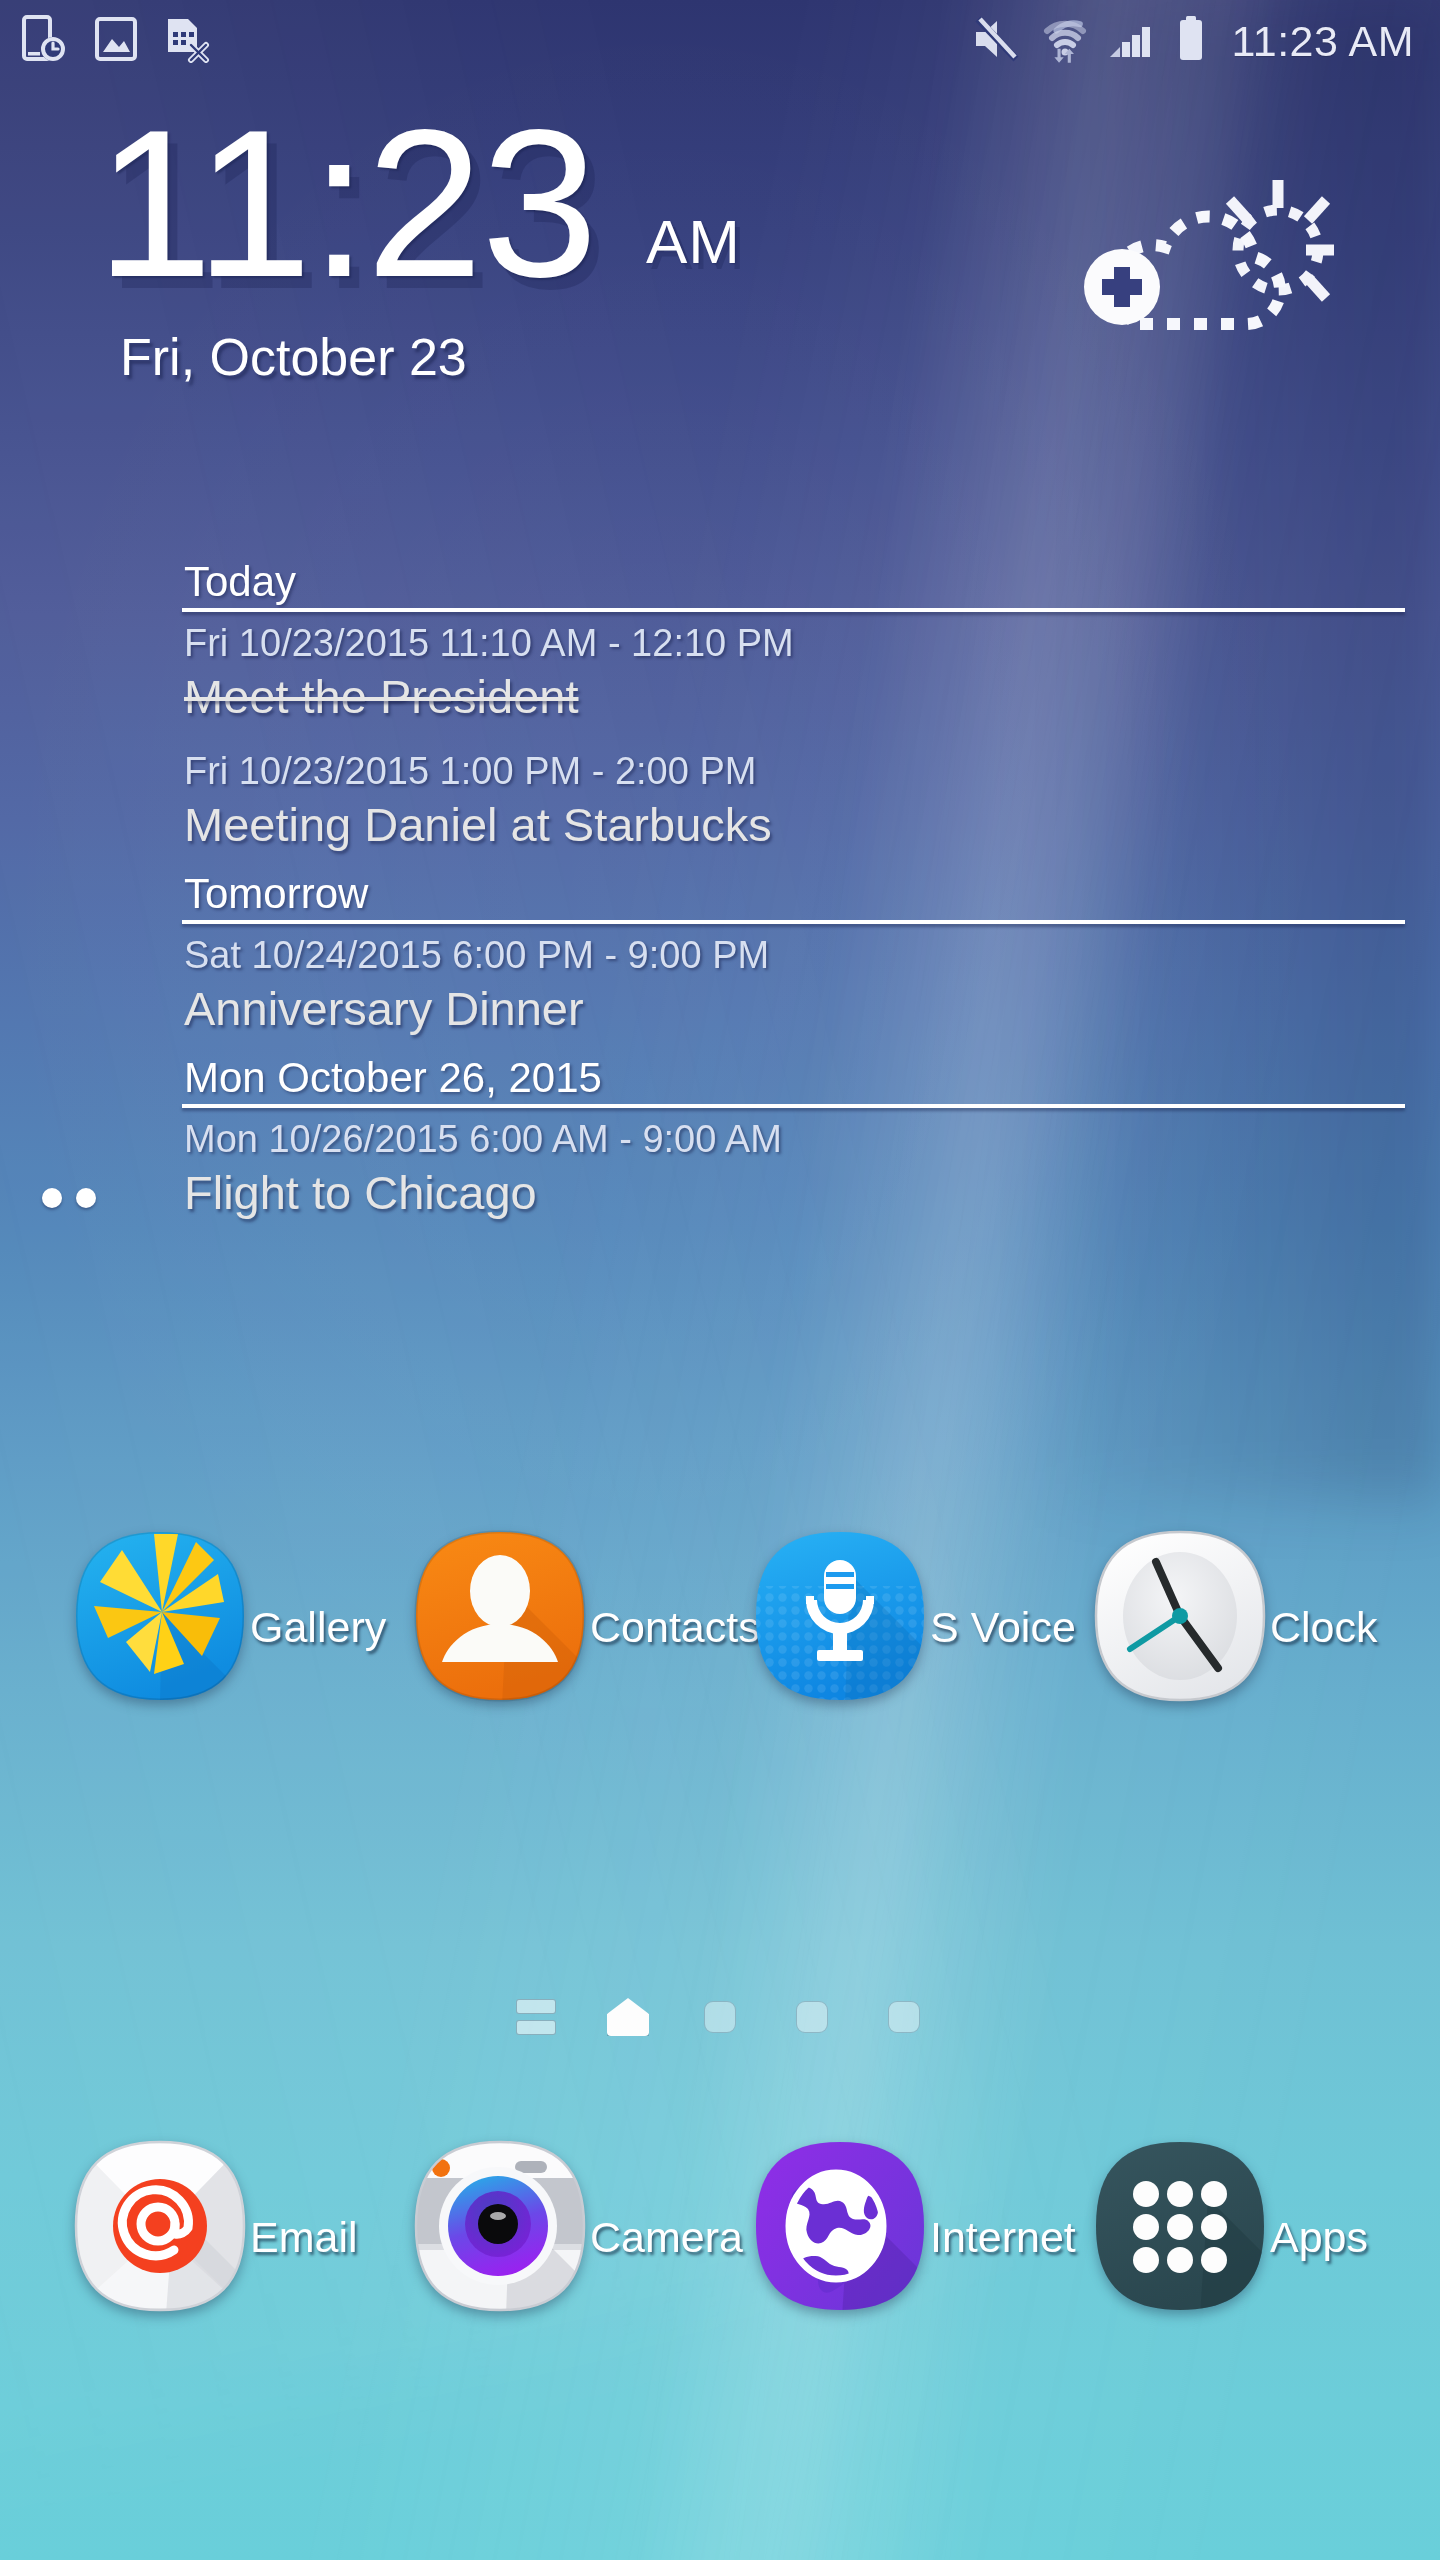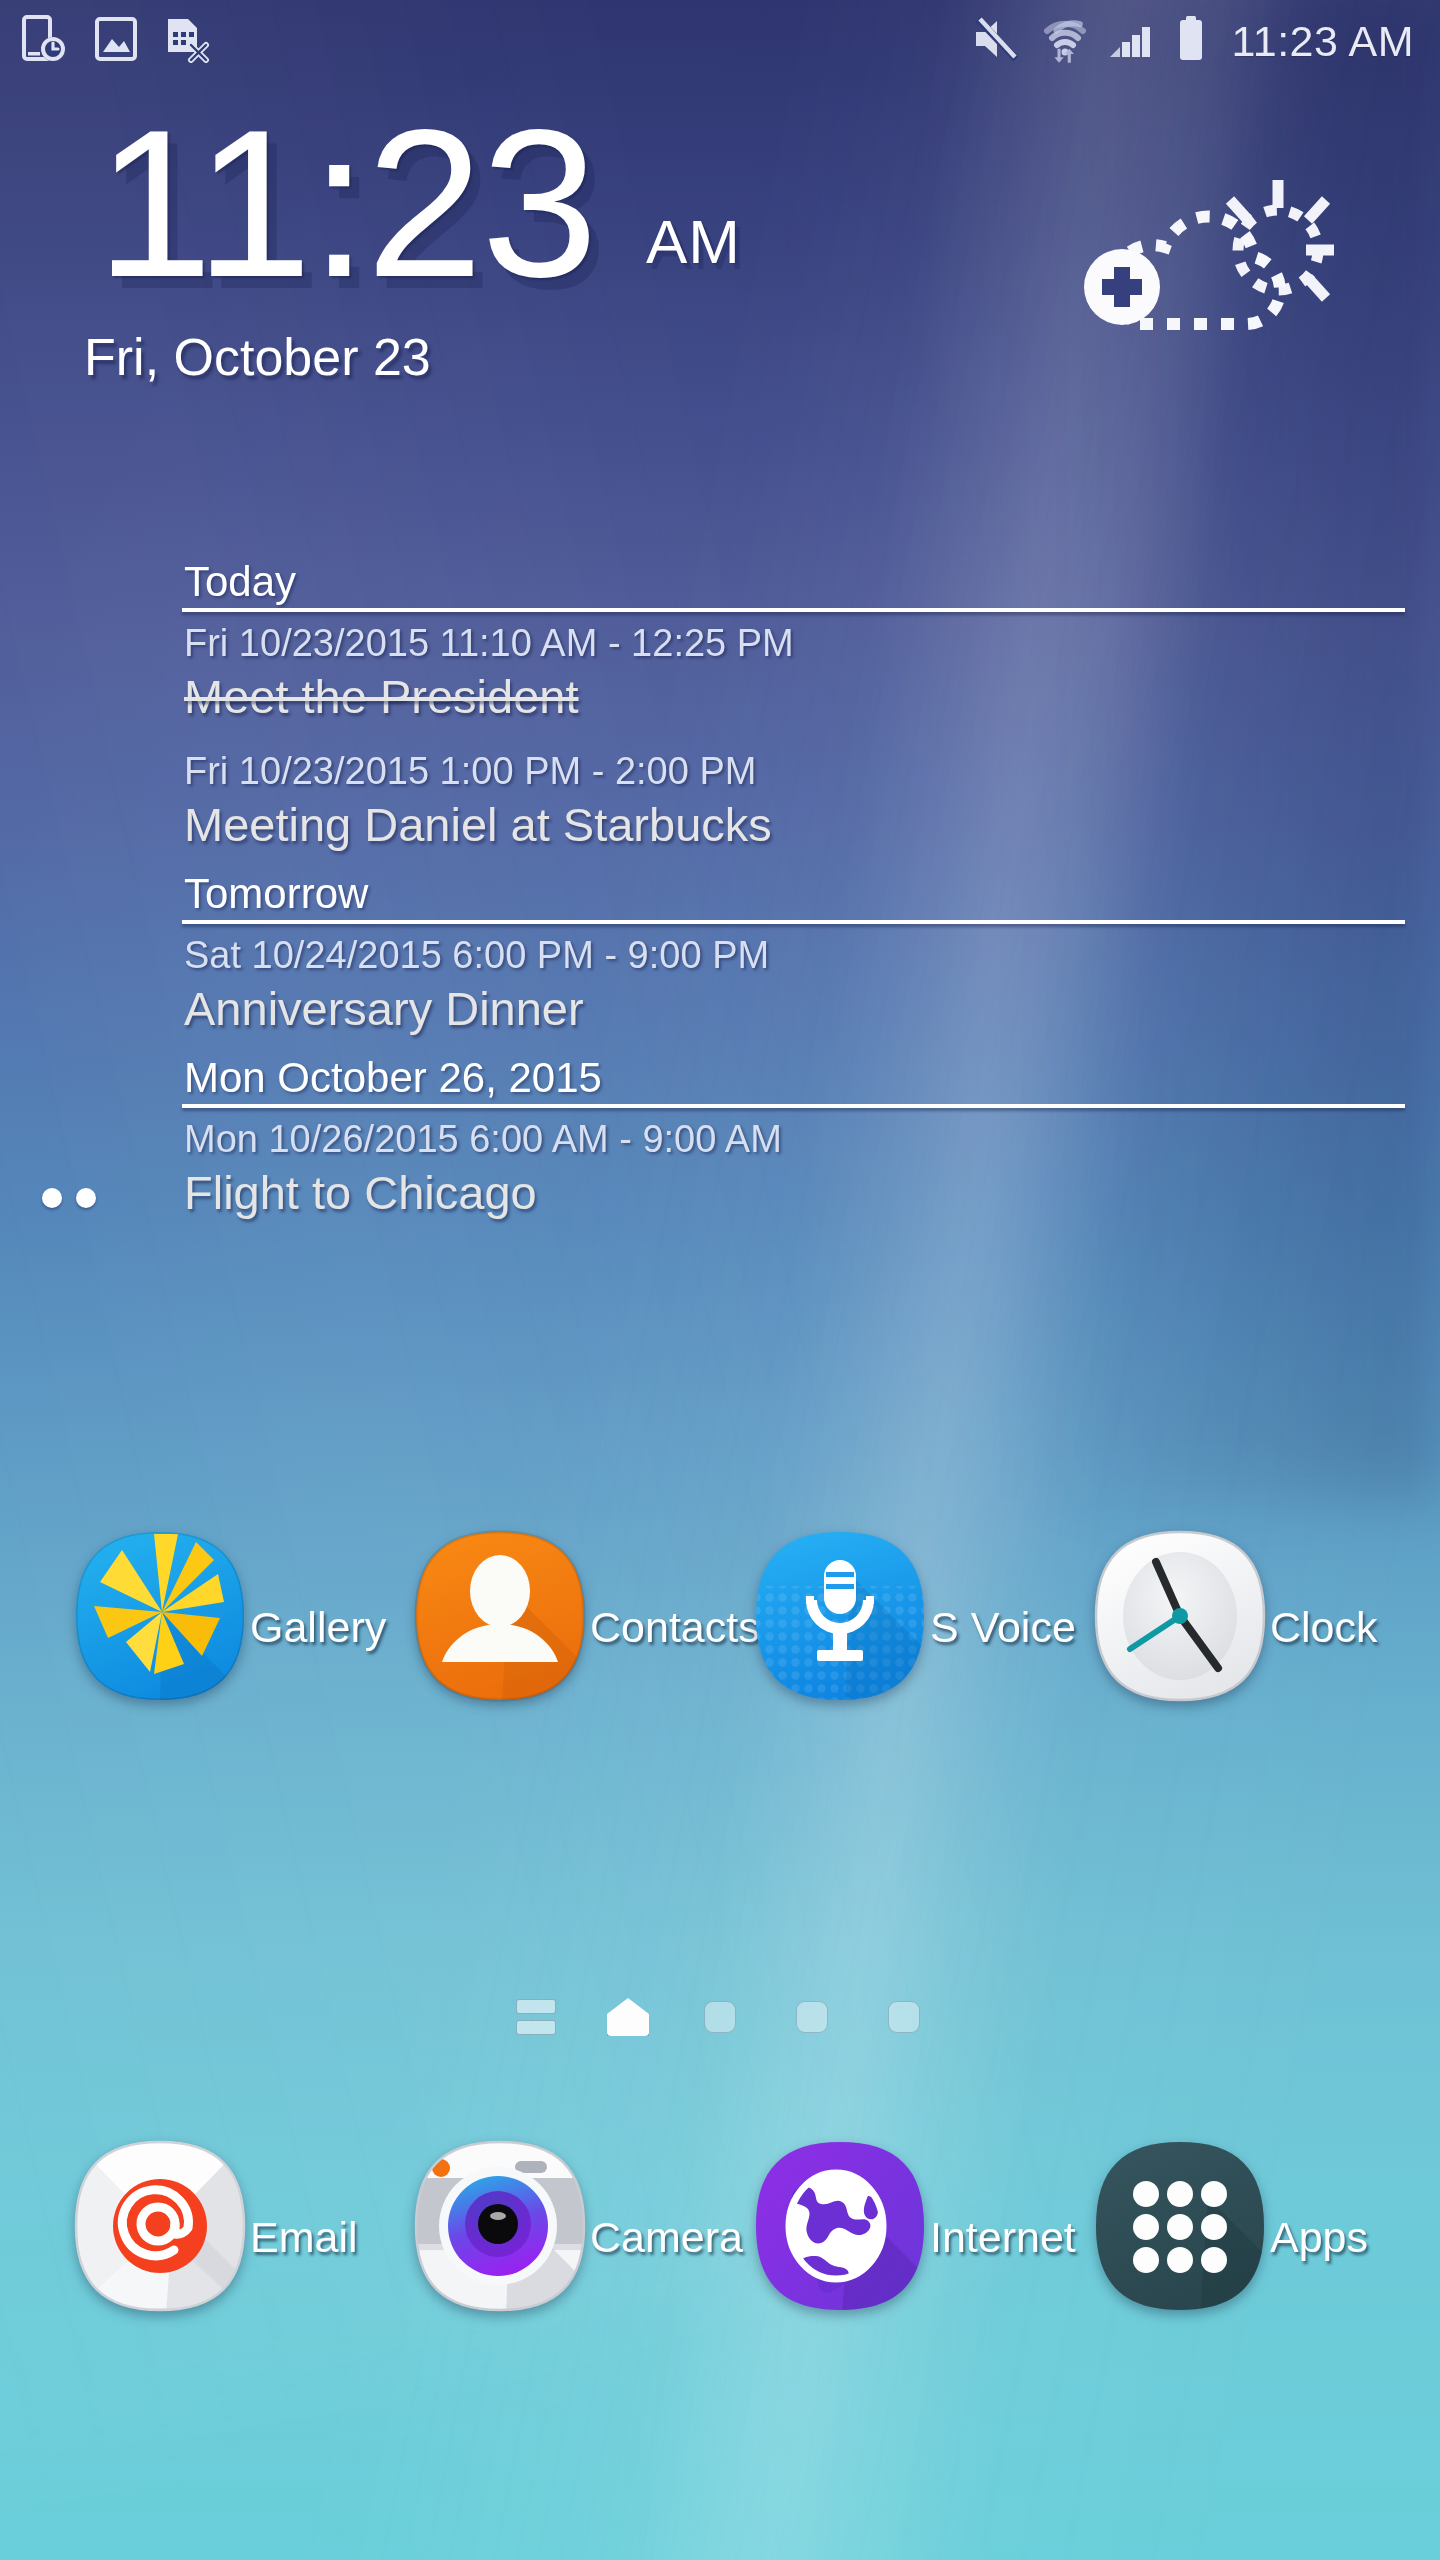--- a/index.html
+++ b/index.html
@@ -108,21 +108,21 @@
     color:#ffffff;
     letter-spacing:-2px;
     text-shadow: 10px 12px 0 rgba(26,34,82,0.30), 2px 2px 2px rgba(20,28,70,0.45);
   }
   #bigclock-ampm {
     font-size:62px; font-weight:400; color:#ffffff;
     margin-left:18px; margin-bottom:26px; letter-spacing:1px;
     text-shadow: 5px 6px 0 rgba(26,34,82,0.28), 1px 1px 2px rgba(20,28,70,0.40);
   }
   #clock-date {
-    padding-left:84px; margin-top:24px;
+    padding-left:120px; margin-top:24px;
     font-size:52px; color:#ffffff; font-weight:400;
     text-shadow: 3px 4px 3px rgba(22,30,74,0.5);
   }
   #weather-widget {
     position:absolute; top:96px; right:88px;
     width:270px; height:160px;
   }
 
   
   #calendar-widget {
@@ -359,21 +359,21 @@
       <div class="cal-row cal-header-row">
         <div class="cal-bar header"></div>
         <div class="cal-body">
           <div class="cal-header-text">Today</div>
           <div class="cal-underline"></div>
         </div>
       </div>
       <div class="cal-row cal-event-row">
         <div class="cal-bar" style="background: rgb(114, 191, 46);"></div>
         <div class="cal-body">
-          <div class="cal-ev-time">Fri 10/23/2015 11:10 AM - 12:25 PM</div>
+          <div class="cal-ev-time">Fri 10/23/2015 11:10 AM - 12:10 PM</div>
           <div><span class="cal-ev-title done">Meet the President</span></div>
         </div>
       </div>
       <div class="cal-row cal-event-row">
         <div class="cal-bar" style="background: rgb(114, 191, 46);"></div>
         <div class="cal-body">
           <div class="cal-ev-time">Fri 10/23/2015 1:00 PM - 2:00 PM</div>
           <div><span class="cal-ev-title">Meeting Daniel at Starbucks</span></div>
         </div>
       </div>

